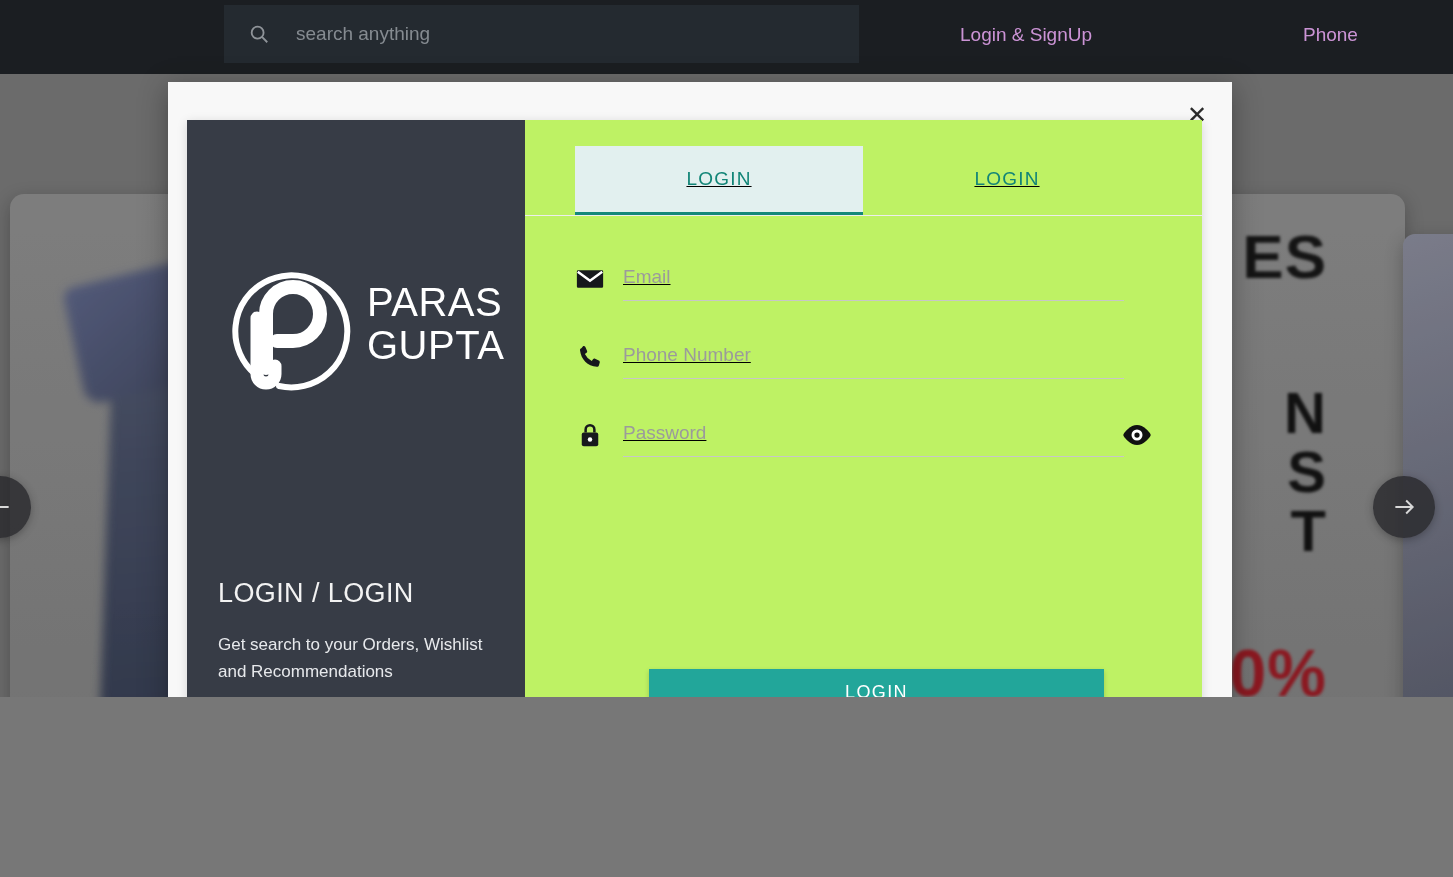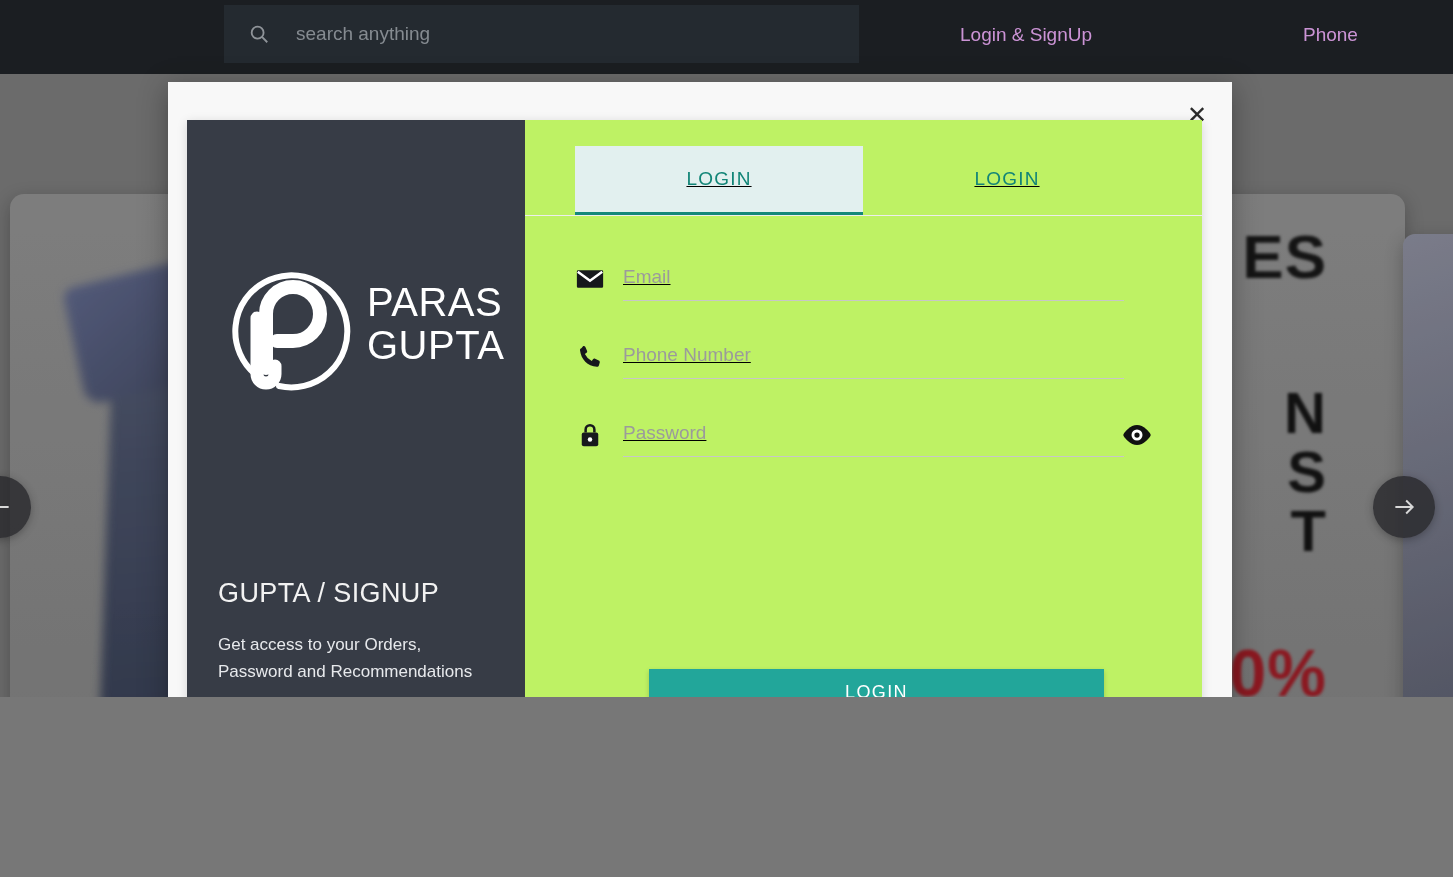--- a/index.html
+++ b/index.html
@@ -449,22 +449,22 @@
 
               <path d="M49 120 L49 66 A27 27 0 1 1 76 93 L60 93" stroke-width="14"></path>
 
               <path d="M40 70 L40 126 A9 9 0 0 0 58 126 L58 118" stroke-width="13"></path>
             </svg>
           </span>
           <span class="brand-name">PARAS<br>GUPTA</span>
         </div>
 
         <div class="panel-foot">
-          <div class="panel-title">GUPTA / SIGNUP</div>
-          <div class="panel-sub">Get access to your Orders, Password and Recommendations</div>
+          <div class="panel-title">LOGIN / LOGIN</div>
+          <div class="panel-sub">Get search to your Orders, Wishlist and Recommendations</div>
         </div>
       </div>
 
       <div class="modal-right">
 
         <div class="tabs">
           <button class="tab active">LOGIN</button>
           <button class="tab">LOGIN</button>
         </div>
 

